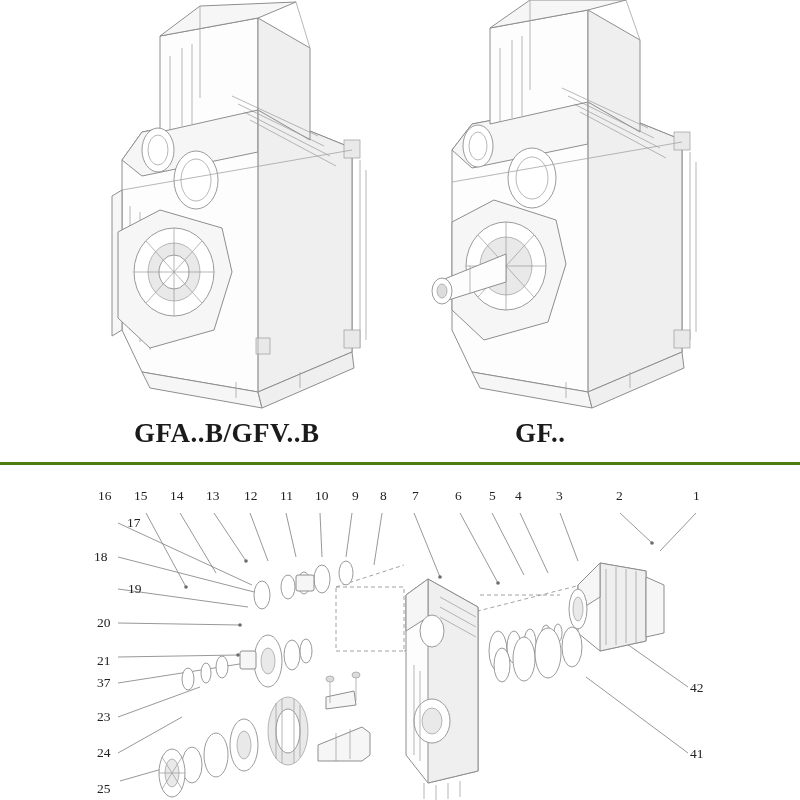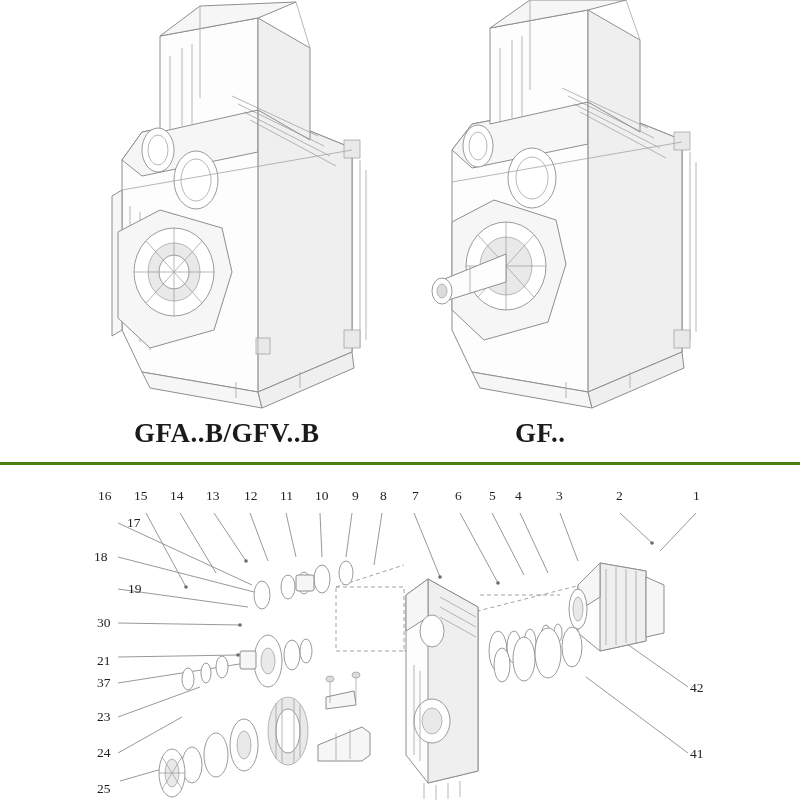--- a/index.html
+++ b/index.html
@@ -318,21 +318,21 @@
     <div class="callout" style="left:455px; top:23px;">6</div>
     <div class="callout" style="left:489px; top:23px;">5</div>
     <div class="callout" style="left:515px; top:23px;">4</div>
     <div class="callout" style="left:556px; top:23px;">3</div>
     <div class="callout" style="left:616px; top:23px;">2</div>
     <div class="callout" style="left:693px; top:23px;">1</div>
 
     <div class="callout" style="left:97px; top:50px;margin-left:30px;">17</div>
     <div class="callout" style="left:94px; top:84px;">18</div>
     <div class="callout" style="left:97px; top:116px;margin-left:31px;">19</div>
-    <div class="callout" style="left:97px; top:150px;">30</div>
+    <div class="callout" style="left:97px; top:150px;">20</div>
     <div class="callout" style="left:97px; top:188px;text-align:right;">21</div>
     <div class="callout" style="left:97px; top:210px;">37</div>
     <div class="callout" style="left:97px; top:244px;">23</div>
     <div class="callout" style="left:97px; top:280px;">24</div>
     <div class="callout" style="left:97px; top:308px;margin-top:8px;">25</div>
 
     <div class="callout" style="left:690px; top:215px;">42</div>
     <div class="callout" style="left:690px; top:281px;">41</div>
   </div>
 

